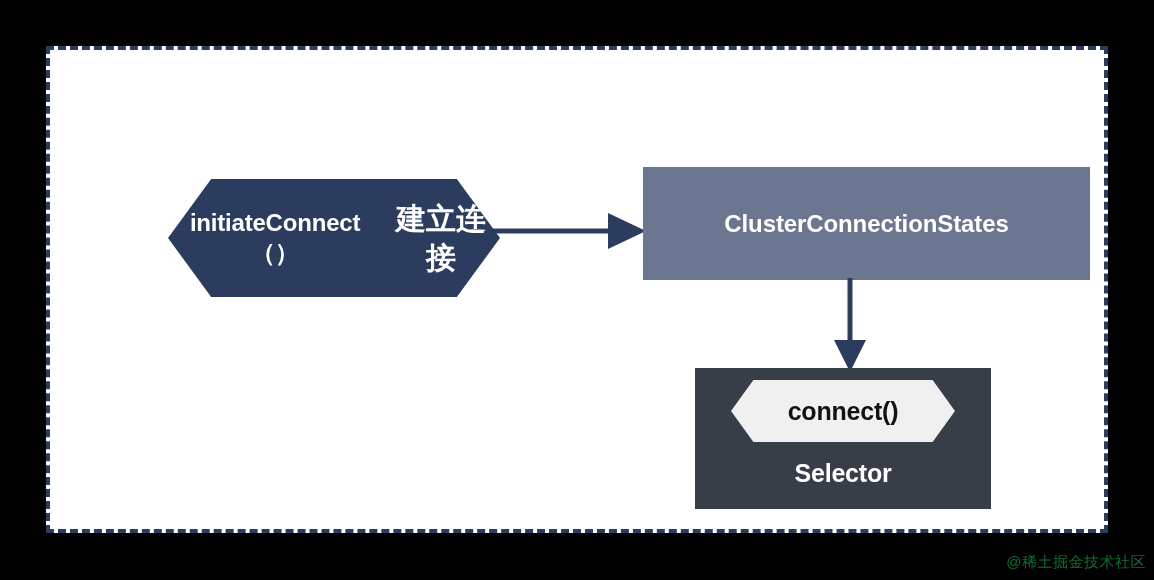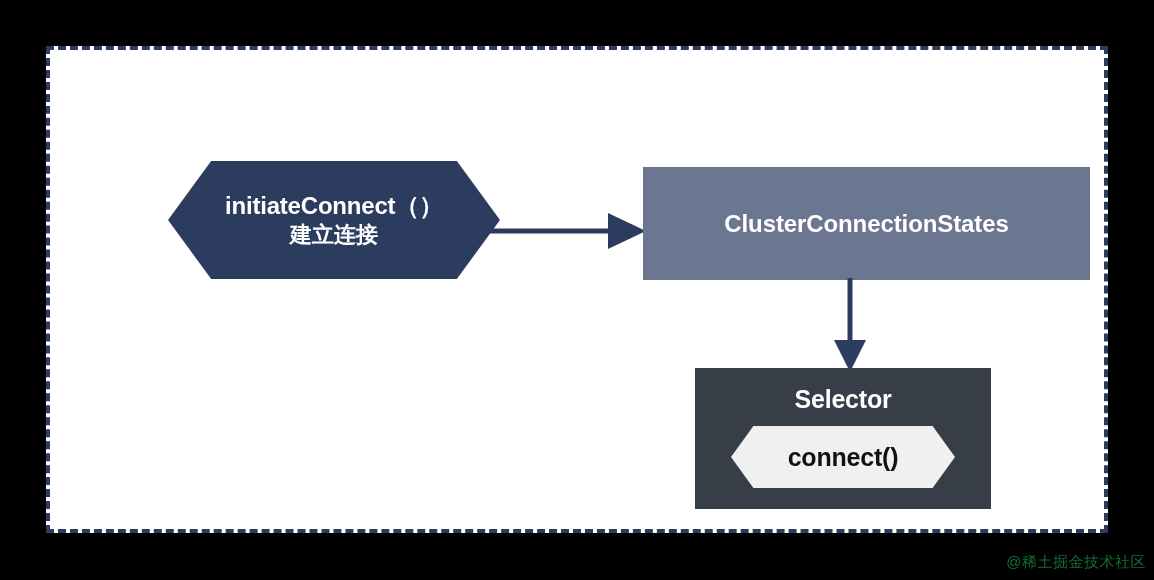--- a/index.html
+++ b/index.html
@@ -27,41 +27,41 @@
     width: 1062px;
     height: 487px;
     background: #ffffff;
     border: 4px dashed #2c3c5e;
     box-sizing: border-box;
   }
   
   #hex-initiate {
     position: absolute;
     left: 118px;
-    top: 111px;
+    top: 129px;
     width: 332px;
     height: 118px;
     background: #2c3c5e;
     -webkit-clip-path: polygon(0% 50%, 13% 0%, 87% 0%, 100% 50%, 87% 100%, 13% 100%);
     clip-path: polygon(0% 50%, 13% 0%, 87% 0%, 100% 50%, 87% 100%, 13% 100%);
     display: flex;
-    flex-direction: column;
+    flex-direction: row;
     align-items: center;
     justify-content: center;
     color: #ffffff;
     text-align: center;
   }
   #hex-initiate .line1 {
     font-size: 24px;
     font-weight: bold;
     line-height: 1.25;
     letter-spacing: -0.2px;
   }
   #hex-initiate .line2 {
-    font-size: 22px;
+    font-size: 30px;
     font-weight: bold;
     line-height: 1.3;
   }
   
   #arrow-horizontal {
     position: absolute;
     left: 440px;
     top: 158px;
     width: 156px;
     height: 46px;
@@ -168,23 +168,23 @@
     </div>
 
     <div id="arrow-vertical">
       <svg width="48" height="94" viewBox="0 0 48 94">
         <line x1="24" y1="0" x2="24" y2="72" stroke="#2c3c5e" stroke-width="5"></line>
         <polygon points="8,62 40,62 24,94" fill="#2c3c5e"></polygon>
       </svg>
     </div>
 
     <div id="box-selector">
-      <div id="selector-title">Selector</div>
       <div id="hex-connect">
         <span class="label">connect()</span>
       </div>
+      <div id="selector-title">Selector</div>
     </div>
 
   </div>
 
   <div id="watermark">@稀土掘金技术社区</div>
 
 </div>
 
 </body></html>

